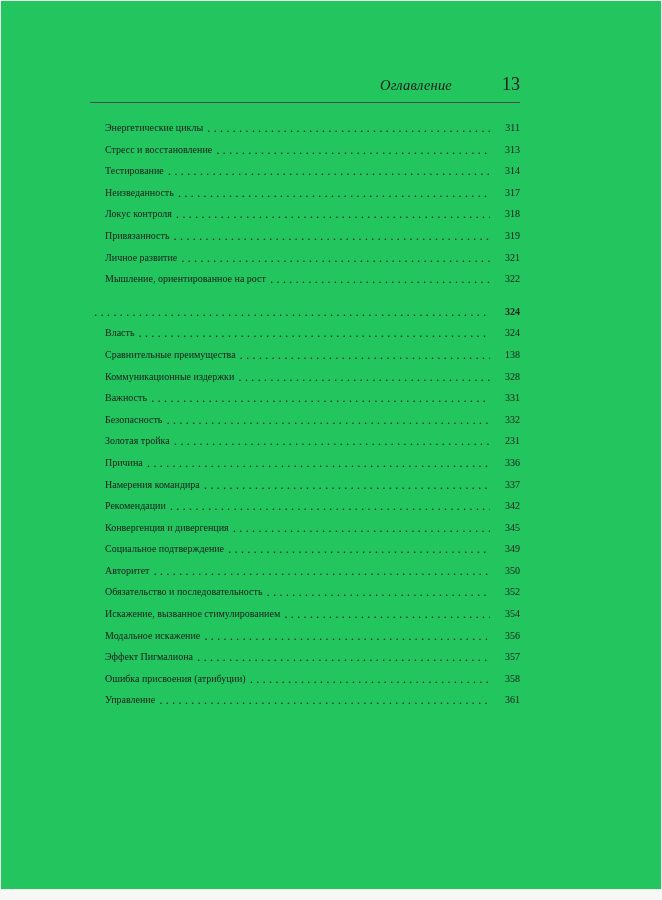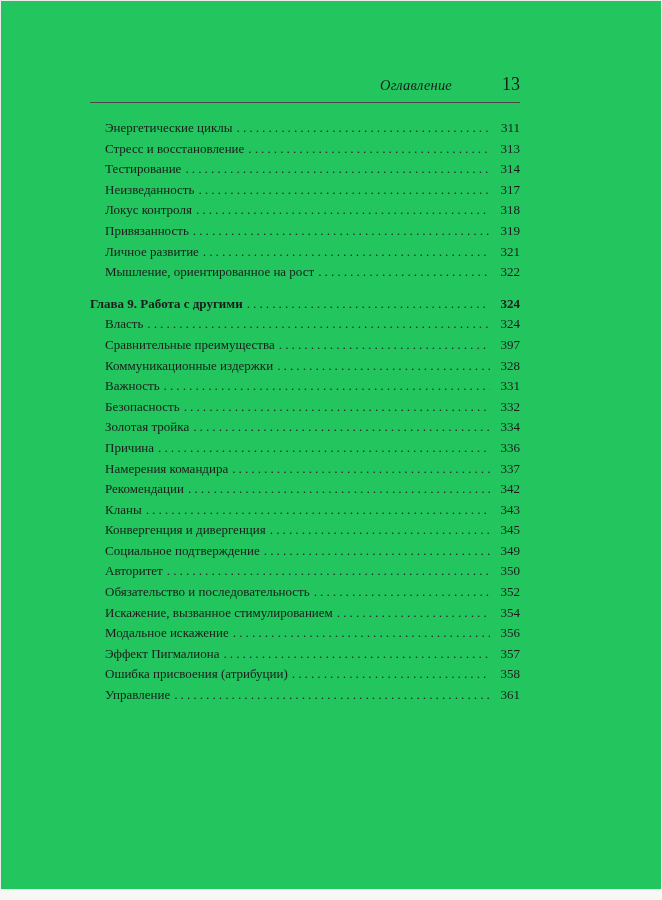--- a/index.html
+++ b/index.html
@@ -40,21 +40,21 @@
   .head-page {
     font-size: 18px;
     margin-left: 50px;
   }
   .toc {
     margin-top: 15px;
   }
   .toc-row {
     display: flex;
     align-items: flex-start;
-    font-size: 13px;
+    font-size: 10px;
     line-height: 20.6px;
   }
   .toc-row.item { padding-left: 15px; }
   .toc-row.chapter {
     font-weight: bold;
     margin-top: 11px;
     padding-left: 0;
   }
   .toc-label { white-space: nowrap; }
   .toc-dots {
@@ -121,73 +121,67 @@
           <span class="toc-label">Личное развитие</span>
           <span class="toc-dots"></span>
           <span class="toc-page">321</span>
         </div>
         <div class="toc-row item">
           <span class="toc-label">Мышление, ориентированное на рост</span>
           <span class="toc-dots"></span>
           <span class="toc-page">322</span>
         </div>
         <div class="toc-row chapter">
-          <span class="toc-label">Глава 9. Работа с другими</span>
           <span class="toc-dots"></span>
           <span class="toc-page">324</span>
         </div>
         <div class="toc-row item">
           <span class="toc-label">Власть</span>
           <span class="toc-dots"></span>
           <span class="toc-page">324</span>
         </div>
         <div class="toc-row item">
           <span class="toc-label">Сравнительные преимущества</span>
           <span class="toc-dots"></span>
-          <span class="toc-page">397</span>
+          <span class="toc-page">138</span>
         </div>
         <div class="toc-row item">
           <span class="toc-label">Коммуникационные издержки</span>
           <span class="toc-dots"></span>
           <span class="toc-page">328</span>
         </div>
         <div class="toc-row item">
           <span class="toc-label">Важность</span>
           <span class="toc-dots"></span>
           <span class="toc-page">331</span>
         </div>
         <div class="toc-row item">
           <span class="toc-label">Безопасность</span>
           <span class="toc-dots"></span>
           <span class="toc-page">332</span>
         </div>
         <div class="toc-row item">
           <span class="toc-label">Золотая тройка</span>
           <span class="toc-dots"></span>
-          <span class="toc-page">334</span>
+          <span class="toc-page">231</span>
         </div>
         <div class="toc-row item">
           <span class="toc-label">Причина</span>
           <span class="toc-dots"></span>
           <span class="toc-page">336</span>
         </div>
         <div class="toc-row item">
           <span class="toc-label">Намерения командира</span>
           <span class="toc-dots"></span>
           <span class="toc-page">337</span>
         </div>
         <div class="toc-row item">
           <span class="toc-label">Рекомендации</span>
           <span class="toc-dots"></span>
           <span class="toc-page">342</span>
-        </div>
-        <div class="toc-row item">
-          <span class="toc-label">Кланы</span>
-          <span class="toc-dots"></span>
-          <span class="toc-page">343</span>
         </div>
         <div class="toc-row item">
           <span class="toc-label">Конвергенция и дивергенция</span>
           <span class="toc-dots"></span>
           <span class="toc-page">345</span>
         </div>
         <div class="toc-row item">
           <span class="toc-label">Социальное подтверждение</span>
           <span class="toc-dots"></span>
           <span class="toc-page">349</span>

